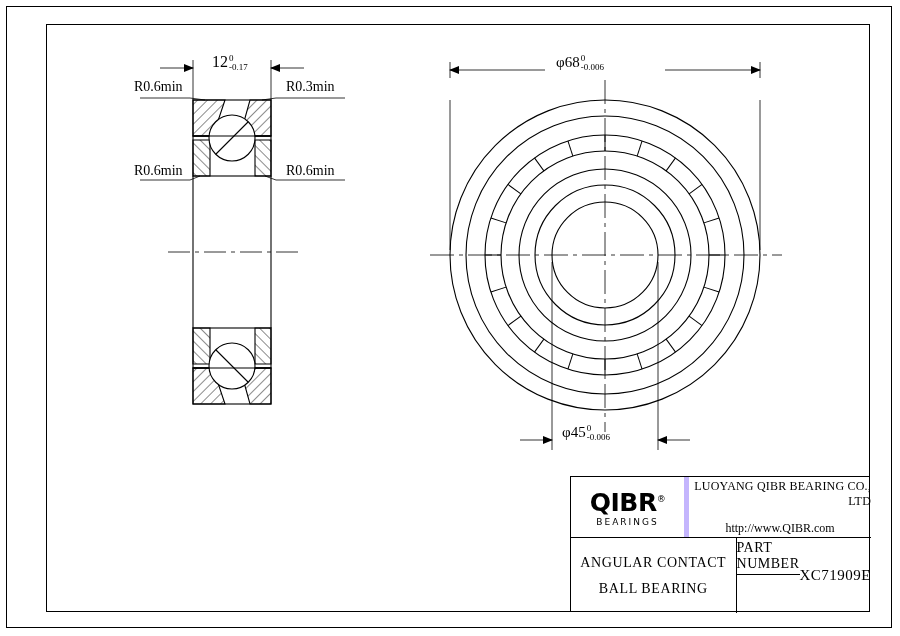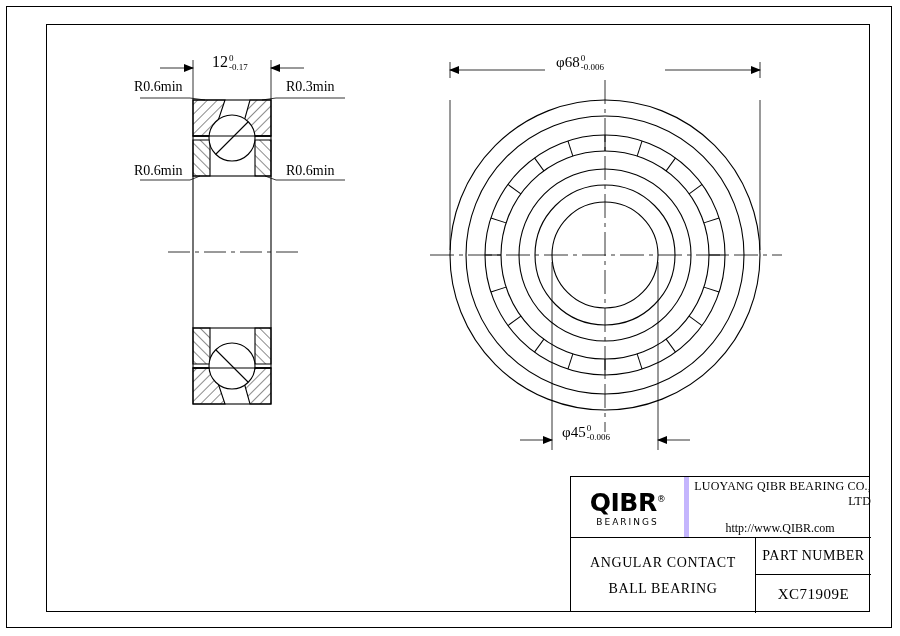--- a/index.html
+++ b/index.html
@@ -141,21 +141,21 @@
     justify-content: center;
   }
   .product-line {
     font-size: 14px;
     letter-spacing: 0.6px;
   }
   .product-line.second { margin-top: 10px; }
   .pn-cell {
     flex: 1;
     display: flex;
-    flex-direction: column;
+    flex-direction: row;
     box-sizing: border-box;
   }
   .pn-label {
     height: 37px;
     display: flex;
     align-items: center;
     justify-content: center;
     font-size: 14px;
     letter-spacing: 0.5px;
     border-bottom: 1px solid #000;

